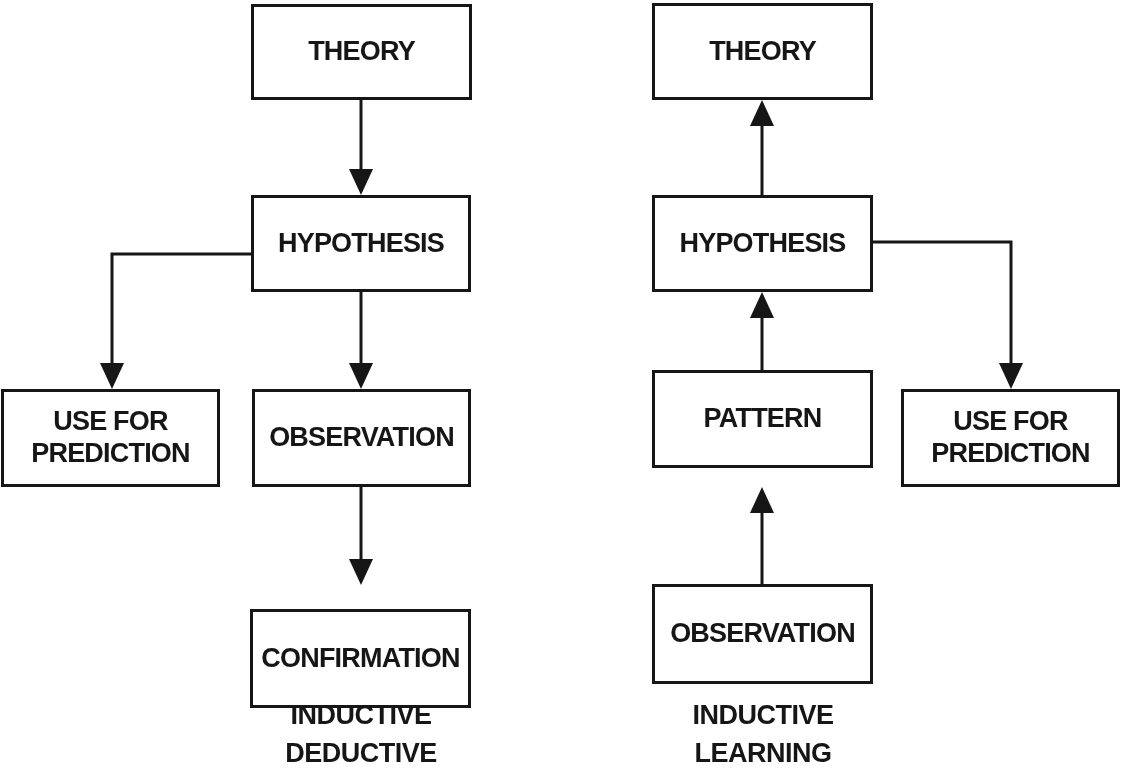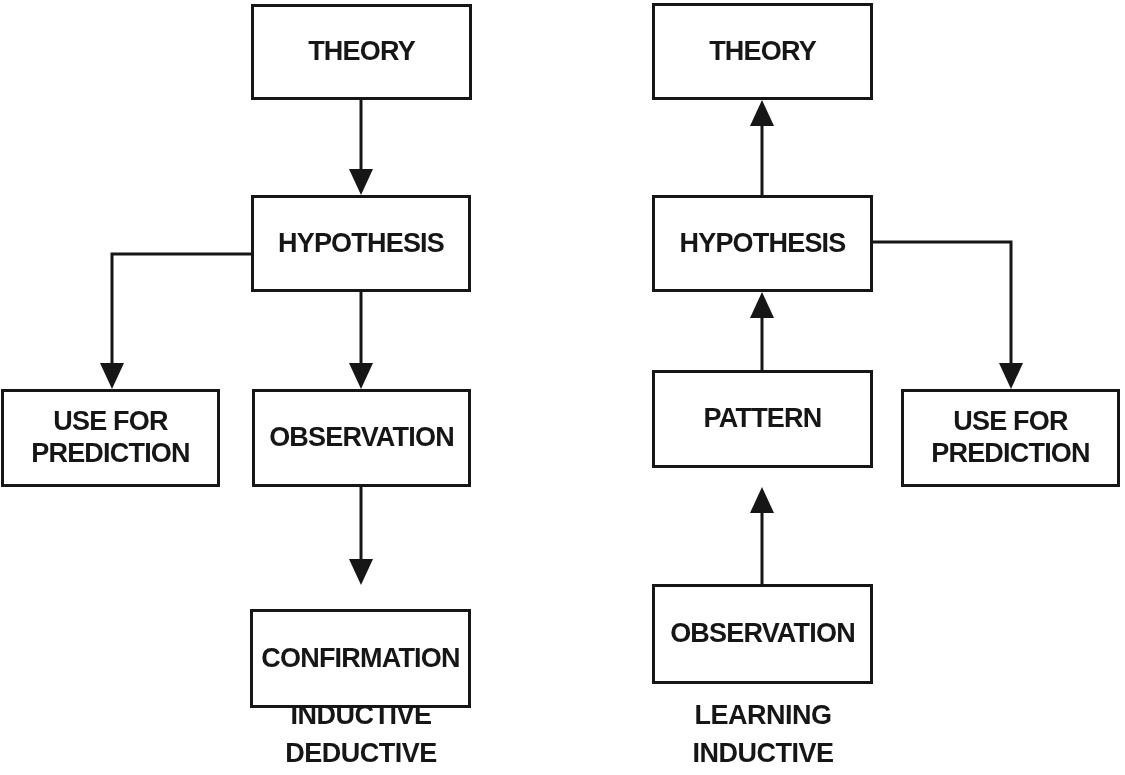--- a/index.html
+++ b/index.html
@@ -110,17 +110,17 @@
     <div>INDUCTIVE</div>
     <div>DEDUCTIVE</div>
   </div>
 
   <div class="node n-theory-r">THEORY</div>
   <div class="node n-hypothesis-r">HYPOTHESIS</div>
   <div class="node n-pattern-r">PATTERN</div>
   <div class="node n-observation-r">OBSERVATION</div>
   <div class="node n-usefp-r">USE FOR PREDICTION</div>
   <div class="diagram-title t-inductive">
+    <div>INDUCTIVE</div>
     <div>LEARNING</div>
-    <div>INDUCTIVE</div>
   </div>
 
 </div>
 
 </body></html>

